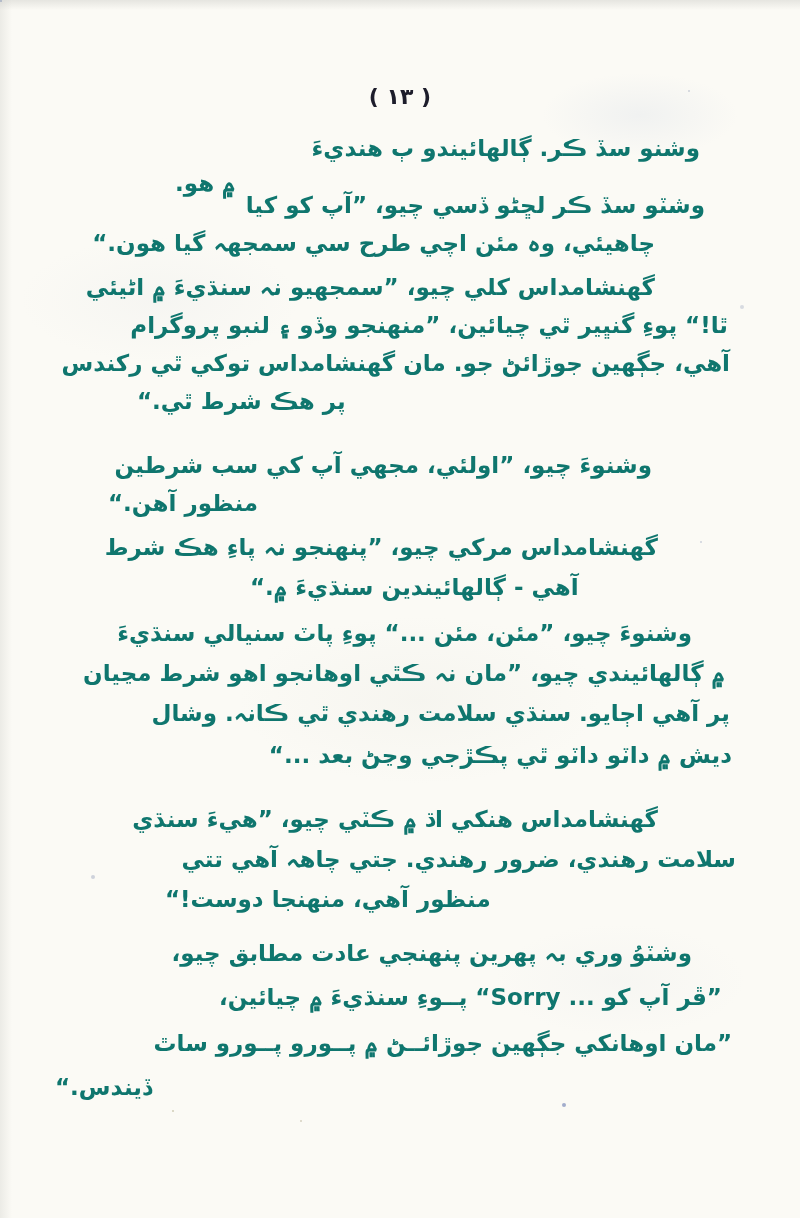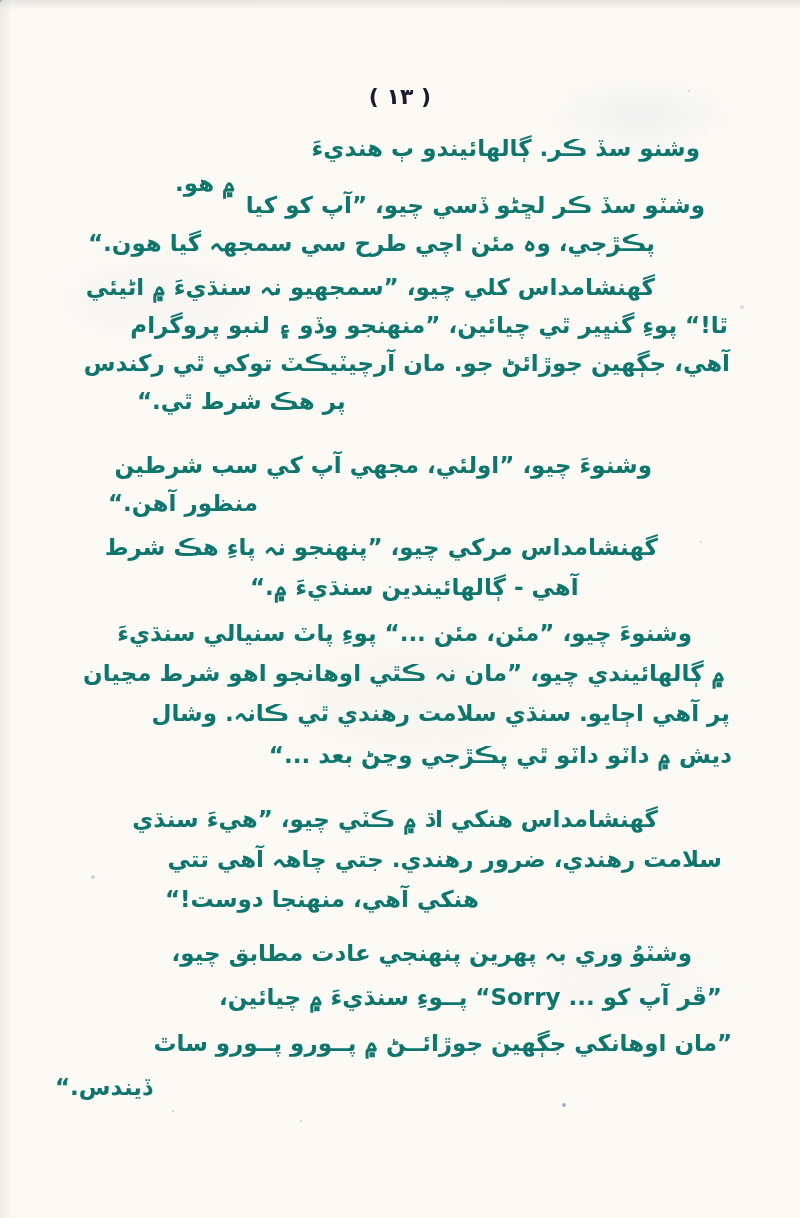--- a/index.html
+++ b/index.html
@@ -57,39 +57,39 @@
   <div class="edge-left"></div>
   <div class="mottle"></div>
   <div class="specks"></div>
 
   <div class="pagenum">( ۱۳ )</div>
 
   <div class="line" style="top:133px;right:100px;">وشنو سڏ ڪر. ڳالهائيندو ٻ هنديءَ</div>
   <div class="line" style="top:168px;left:175px;">۾ هو.</div>
 
   <div class="line" style="top:190px;right:95px;">وشٽو سڏ ڪر لڇڻو ڏسي چيو، ”آپ کو کيا</div>
-  <div class="line" style="top:228px;right:145px;">پڪڙجي، وہ مئن اچي طرح سي سمجهہ گيا هون.“</div>
+  <div class="line" style="top:228px;right:145px;">چاهيئي، وہ مئن اچي طرح سي سمجهہ گيا هون.“</div>
 
   <div class="line" style="top:272px;right:145px;margin-left:24px;">گهنشامداس کلي چيو، ”سمجهيو نہ سنڌيءَ ۾ اڻيئي</div>
   <div class="line" style="top:310px;right:72px;">ٿا!“ پوءِ گنڀير ٿي چيائين، ”منهنجو وڏو ۽ لنبو پروگرام</div>
-  <div class="line" style="top:348px;right:70px;">آهي، جڳهين جوڙائڻ جو. مان آرچيٽيڪٽ توکي ٿي رکندس</div>
+  <div class="line" style="top:348px;right:70px;">آهي، جڳهين جوڙائڻ جو. مان گهنشامداس توکي ٿي رکندس</div>
   <div class="line" style="top:386px;left:105px;margin-left:32px;">پر هڪ شرط ٿي.“</div>
 
   <div class="line" style="top:450px;right:148px;">وشنوءَ چيو، ”اولئي، مجهي آپ کي سب شرطين</div>
   <div class="line" style="top:488px;left:108px;">منظور آهن.“</div>
 
   <div class="line" style="top:532px;right:142px;">گهنشامداس مرکي چيو، ”پنهنجو نہ پاءِ هڪ شرط</div>
   <div class="line" style="top:572px;left:250px;">آهي - ڳالهائيندين سنڌيءَ ۾.“</div>
 
   <div class="line" style="top:618px;right:108px;">وشنوءَ چيو، ”مئن، مئن ...“ پوءِ پاٽ سنيالي سنڌيءَ</div>
   <div class="line" style="top:658px;right:75px;">۾ ڳالهائيندي چيو، ”مان نہ ڪٿي اوهانجو اهو شرط مڃيان</div>
   <div class="line" style="top:698px;right:70px;">پر آهي اڄايو. سنڌي سلامت رهندي ٿي ڪانہ. وشال</div>
   <div class="line" style="top:740px;right:68px;">ديش ۾ داٽو داٽو ٿي پڪڙجي وڃڻ بعد ...“</div>
 
   <div class="line" style="top:804px;right:142px;">گهنشامداس هنکي اڌ ۾ ڪٽي چيو، ”هيءَ سنڌي</div>
-  <div class="line" style="top:844px;right:78px;">سلامت رهندي، ضرور رهندي. جتي چاهہ آهي تتي</div>
-  <div class="line" style="top:884px;left:165px;">هنکي آهي، منهنجا دوست!“</div>
+  <div class="line" style="top:844px;right:64px;">سلامت رهندي، ضرور رهندي. جتي چاهہ آهي تتي</div>
+  <div class="line" style="top:884px;left:165px;">منظور آهي، منهنجا دوست!“</div>
 
   <div class="line" style="top:938px;right:108px;">وشٽوُ وري بہ پهرين پنهنجي عادت مطابق چيو،</div>
   <div class="line" style="top:982px;right:78px;">”ڦر آپ کو ... Sorry“ پــوءِ سنڌيءَ ۾ چيائين،</div>
   <div class="line" style="top:1028px;right:68px;">”مان اوهانکي جڳهين جوڙائــڻ ۾ پــورو پــورو ساٿ</div>
   <div class="line" style="top:1072px;left:55px;">ڏيندس.“</div>
 </div>
 
 </body></html>

